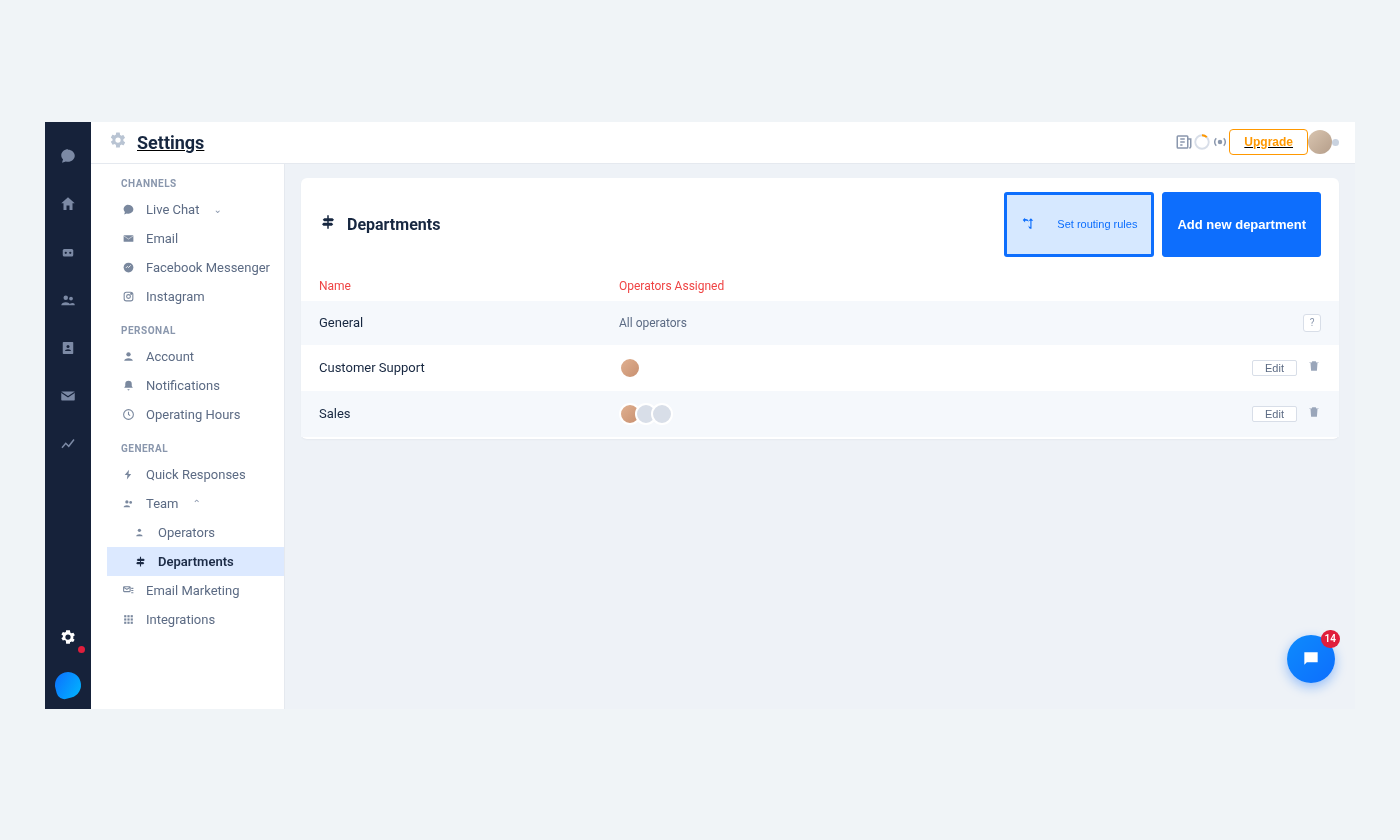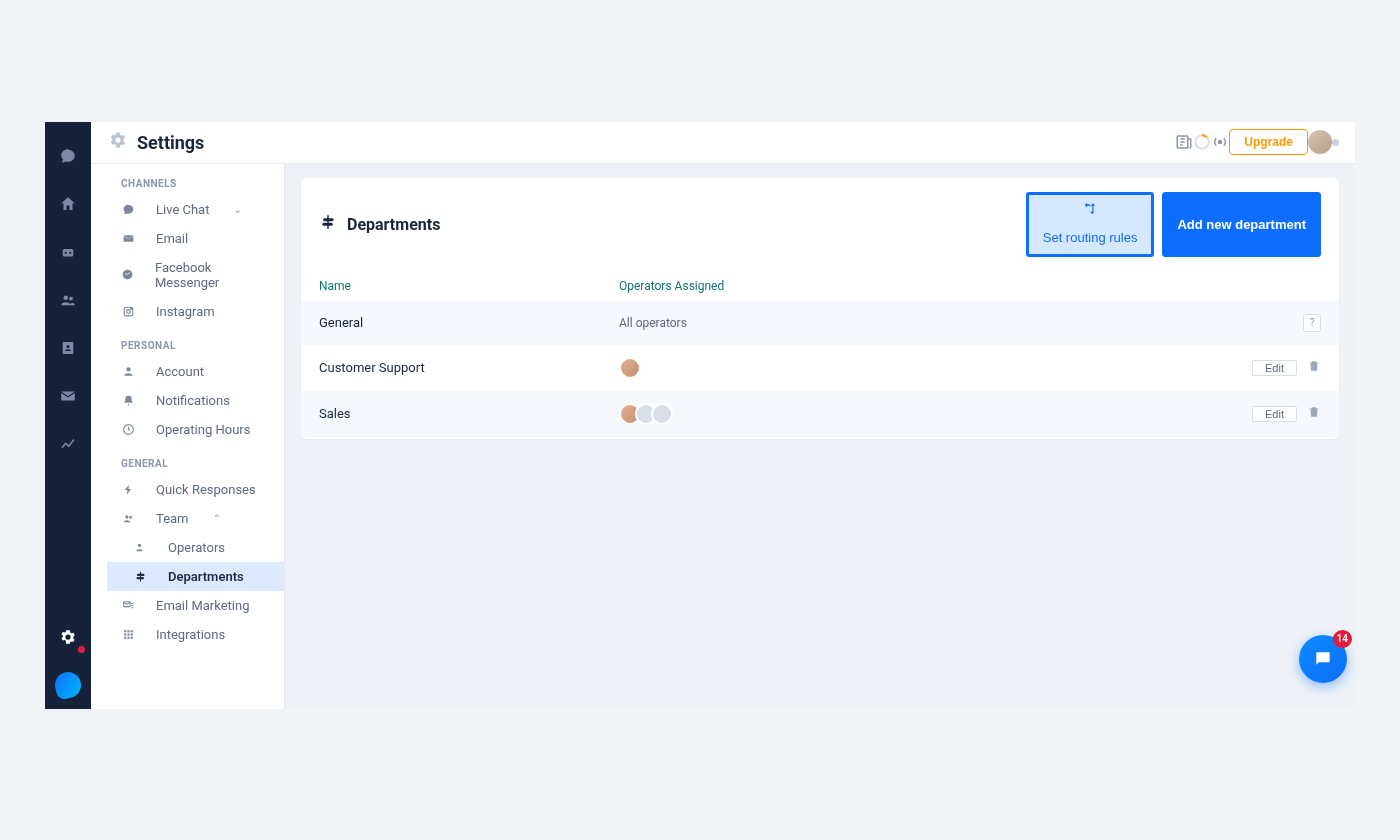--- a/index.html
+++ b/index.html
@@ -72,21 +72,21 @@
     .section-title {
       font-size: 10px;
       font-weight: 700;
       color: #8a97ad;
       letter-spacing: 0.5px;
       padding: 14px 12px 6px 14px;
     }
     .side-item {
       display: flex;
       align-items: center;
-      gap: 20px;
+      gap: 10px;
       padding: 7px 14px;
       font-size: 13px;
       color: #5c6b84;
       cursor: pointer;
     }
     .side-item.sub { padding-left: 26px; }
     .side-item.active {
       background: #dce9ff;
       color: #1c2b46;
       font-weight: 600;
@@ -107,20 +107,21 @@
       left: 46px;
       right: 0;
       top: 0;
       height: 42px;
       background: #fff;
       display: flex;
       align-items: center;
       padding: 0 16px 0 18px;
       border-bottom: 1px solid #e5e9ef;
       z-index: 5;
+      text-decoration: underline;
     }
     .topbar-title {
       font-size: 18px;
       font-weight: 700;
       color: #172740;
       display: flex;
       align-items: center;
       gap: 10px;
     }
     .topbar-title .gear { color: #b9c4d3; }
@@ -165,46 +166,45 @@
       color: #172740;
       display: flex;
       align-items: center;
       gap: 10px;
     }
     .panel-actions { margin-left: auto; display: flex; gap: 8px; }
     .btn-routing {
       background: #d6e8ff;
       border: 3px solid #0d6efd;
       color: #0d6efd;
-      font-size: 13px;
+      font-size: 11px;
       font-weight: 500;
       padding: 6px 14px;
       border-radius: 3px;
       display: flex;
       align-items: center;
-      gap: 12px;
-      cursor: pointer;
-      flex-direction: column;
+      gap: 22px;
+      cursor: pointer;
     }
     .btn-primary {
       background: #0d6efd;
       border: 1px solid #0d6efd;
       color: #fff;
       font-size: 13px;
       font-weight: 700;
       padding: 24px 14px;
       border-radius: 3px;
       cursor: pointer;
       text-align: center;
     }
     .table-head {
       display: flex;
       padding: 8px 18px;
       font-size: 12px;
-      color: #0f766e;
+      color: #ef4444;
     }
     .col-name { width: 300px; }
     .col-ops { flex: 1; }
     .col-act { width: 120px; text-align: right; display: flex; justify-content: flex-end; align-items: center; gap: 10px; }
     .table-row {
       display: flex;
       align-items: center;
       padding: 12px 18px;
       font-size: 13px;
       color: #172740;
@@ -234,21 +234,21 @@
       border: 1px solid #d8dee8;
       border-radius: 3px;
       font-size: 10px;
       color: #8a97ad;
       display: flex; align-items: center; justify-content: center;
       background: #fff;
     }
     
     .fab {
       position: absolute;
-      right: 8px;
+      right: 20px;
       bottom: 26px;
       width: 48px; height: 48px;
       border-radius: 50%;
       background: linear-gradient(135deg, #0d8bfd, #0d6efd);
       display: flex; align-items: center; justify-content: center;
       color: #fff;
       box-shadow: 0 4px 12px rgba(13,110,253,0.4);
       cursor: pointer;
     }
     .fab-badge {

